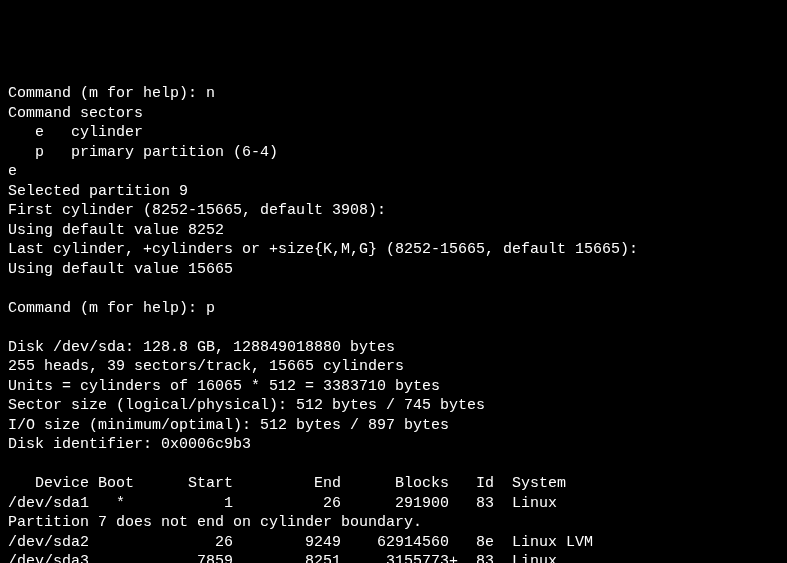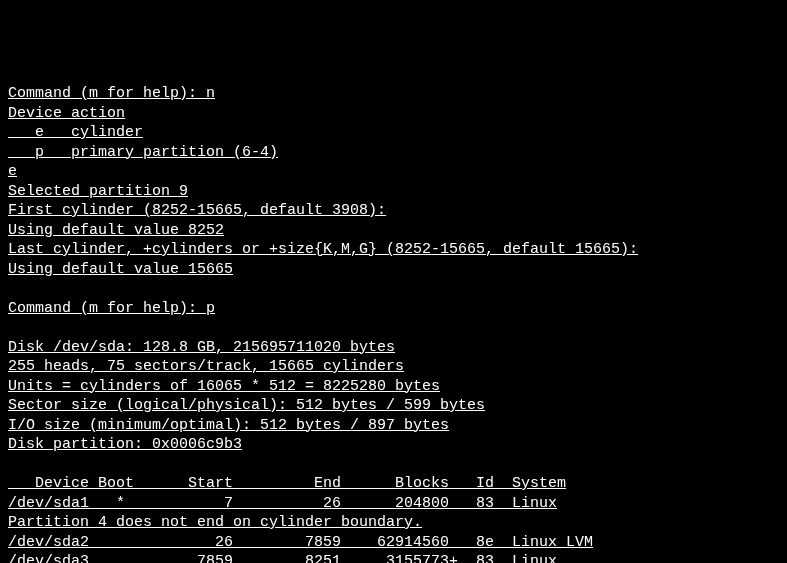--- a/index.html
+++ b/index.html
@@ -9,48 +9,48 @@
       font-size: 15px;
       line-height: 1.3;
       margin: 0;
       padding: 6px 8px;
       white-space: pre;
       width: 787px;
       height: 563px;
       box-sizing: border-box;
       overflow: hidden;
     }
-    .line { white-space: pre; text-decoration: underline; }
+    .line { white-space: pre; }
   </style>
 </head>
 <body>
 
 
 
 <div><span class="line">Command (m for help): n</span>
-<span class="line">Device action</span>
+<span class="line">Command sectors</span>
 <span class="line">   e   cylinder</span>
 <span class="line">   p   primary partition (6-4)</span>
 <span class="line">e</span>
 <span class="line">Selected partition 9</span>
 <span class="line">First cylinder (8252-15665, default 3908):</span>
 <span class="line">Using default value 8252</span>
 <span class="line">Last cylinder, +cylinders or +size{K,M,G} (8252-15665, default 15665):</span>
 <span class="line">Using default value 15665</span>
 <span class="line"></span>
 <span class="line">Command (m for help): p</span>
 <span class="line"></span>
-<span class="line">Disk /dev/sda: 128.8 GB, 215695711020 bytes</span>
-<span class="line">255 heads, 75 sectors/track, 15665 cylinders</span>
-<span class="line">Units = cylinders of 16065 * 512 = 8225280 bytes</span>
-<span class="line">Sector size (logical/physical): 512 bytes / 599 bytes</span>
+<span class="line">Disk /dev/sda: 128.8 GB, 128849018880 bytes</span>
+<span class="line">255 heads, 39 sectors/track, 15665 cylinders</span>
+<span class="line">Units = cylinders of 16065 * 512 = 3383710 bytes</span>
+<span class="line">Sector size (logical/physical): 512 bytes / 745 bytes</span>
 <span class="line">I/O size (minimum/optimal): 512 bytes / 897 bytes</span>
-<span class="line">Disk partition: 0x0006c9b3</span>
+<span class="line">Disk identifier: 0x0006c9b3</span>
 <span class="line"></span>
 <span class="line">   Device Boot      Start         End      Blocks   Id  System</span>
-<span class="line">/dev/sda1   *           7          26      204800   83  Linux</span>
-<span class="line">Partition 4 does not end on cylinder boundary.</span>
-<span class="line">/dev/sda2              26        7859    62914560   8e  Linux LVM</span>
+<span class="line">/dev/sda1   *           1          26      291900   83  Linux</span>
+<span class="line">Partition 7 does not end on cylinder boundary.</span>
+<span class="line">/dev/sda2              26        9249    62914560   8e  Linux LVM</span>
 <span class="line">/dev/sda3            7859        8251     3155773+  83  Linux</span>
 </div>
 
 
 
 
 </body></html>

